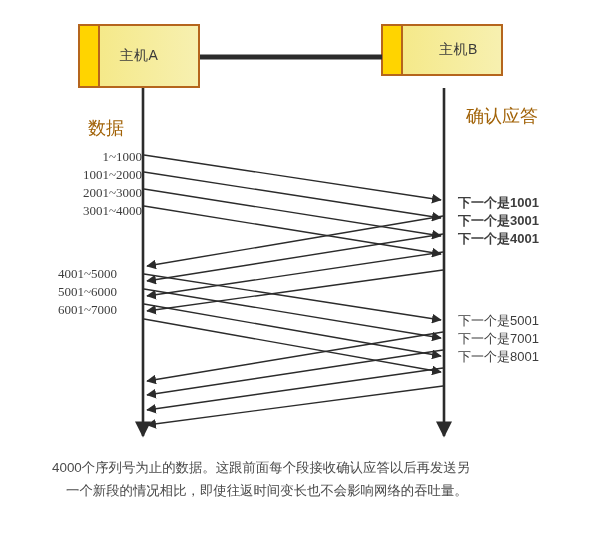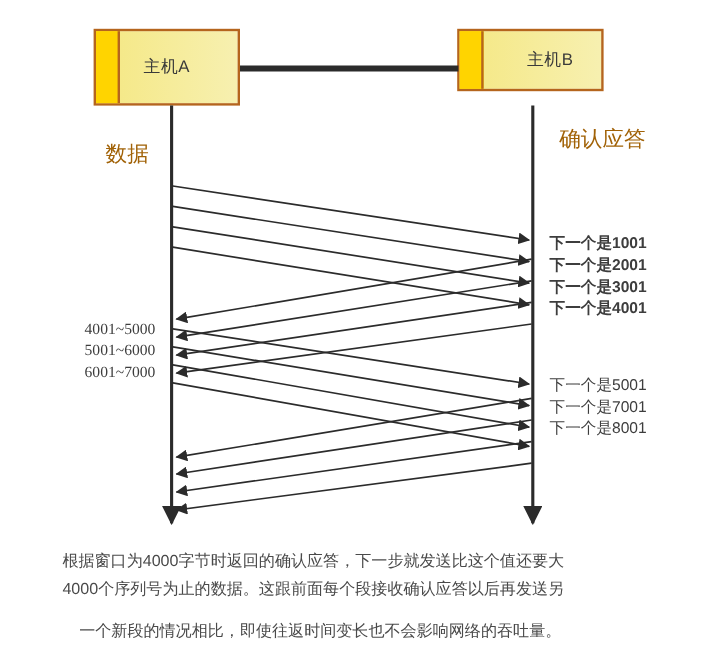--- a/index.html
+++ b/index.html
@@ -81,21 +81,21 @@
     color: #4a4a4a;
     font-size: 13.4px;
     line-height: 23px;
     text-align: justify;
   }
   #caption .line {
     display: block;
     white-space: nowrap;
   }
   #caption .line.l2 { text-indent: 0px; }
-  #caption .line.l3 { text-indent: 14px; margin-top: 12px; }
+  #caption .line.l3 { text-indent: 14px; }
 </style>
 </head>
 <body>
 
 <div id="page">
 
   <div class="host-box" style="left:78px; top:24px; width:122px; height:64px;">
     <span class="accent"></span>
     <span class="host-label">主机A</span>
   </div>
@@ -138,39 +138,43 @@
 
     <line x1="443" y1="332" x2="147" y2="381" stroke="#2b2b2b" stroke-width="1.4" marker-end="url(#arrR)"></line>
     <line x1="443" y1="350" x2="147" y2="395" stroke="#2b2b2b" stroke-width="1.4" marker-end="url(#arrR)"></line>
     <line x1="443" y1="368" x2="147" y2="410" stroke="#2b2b2b" stroke-width="1.4" marker-end="url(#arrR)"></line>
     <line x1="443" y1="386" x2="147" y2="425" stroke="#2b2b2b" stroke-width="1.4" marker-end="url(#arrR)"></line>
   </svg>
 
   <div class="col-header" style="left:88px; top:116px;">数据</div>
   <div class="col-header" style="left:466px; top:104px;text-align:center;">确认应答</div>
 
+  <div class="seq-list" style="left:70px; top:148px; width:72px; text-align:right;">
+    <div class="seq-item">1~1000</div>
+    <div class="seq-item">1001~2000</div>
+    <div class="seq-item">2001~3000</div>
+    <div class="seq-item">3001~4000</div>
+  </div>
 
-  <div class="seq-list" style="left:58px; top:265px; width:84px; text-align:center;">
+  <div class="seq-list" style="left:58px; top:265px; width:84px; text-align:left;">
     <div class="seq-item">4001~5000</div>
     <div class="seq-item">5001~6000</div>
     <div class="seq-item">6001~7000</div>
   </div>
 
   <div class="seq-list right" style="left:458px; top:194px;font-weight:bold;">
     <div class="ack-item">下一个是1001</div>
-    <div class="ack-item">下一个是2001</div>
     <div class="ack-item">下一个是3001</div>
     <div class="ack-item">下一个是4001</div>
   </div>
 
   <div class="seq-list right" style="left:458px; top:312px;">
     <div class="ack-item">下一个是5001</div>
     <div class="ack-item">下一个是7001</div>
     <div class="ack-item">下一个是8001</div>
   </div>
 
   <div id="caption">
-    <span class="line l1">根据窗口为4000字节时返回的确认应答，下一步就发送比这个值还要大</span>
     <span class="line l2">4000个序列号为止的数据。这跟前面每个段接收确认应答以后再发送另</span>
     <span class="line l3">一个新段的情况相比，即使往返时间变长也不会影响网络的吞吐量。</span>
   </div>
 
 </div>
 
 </body></html>

